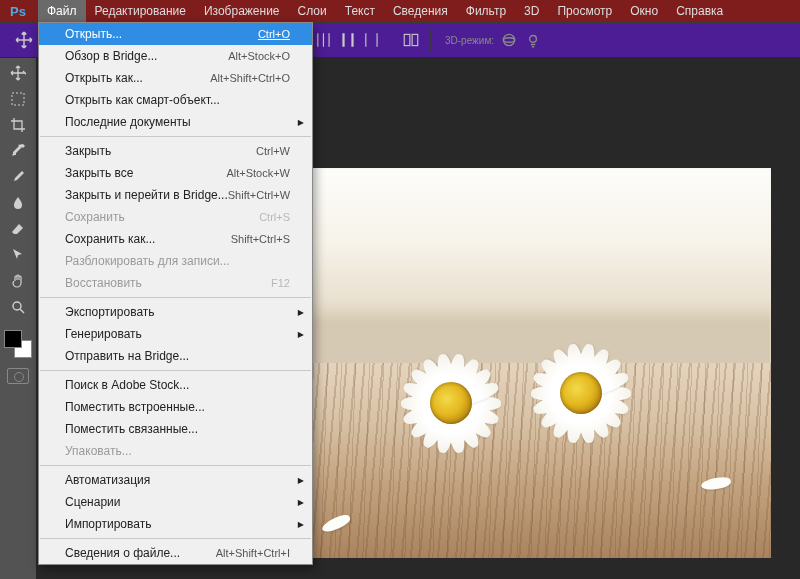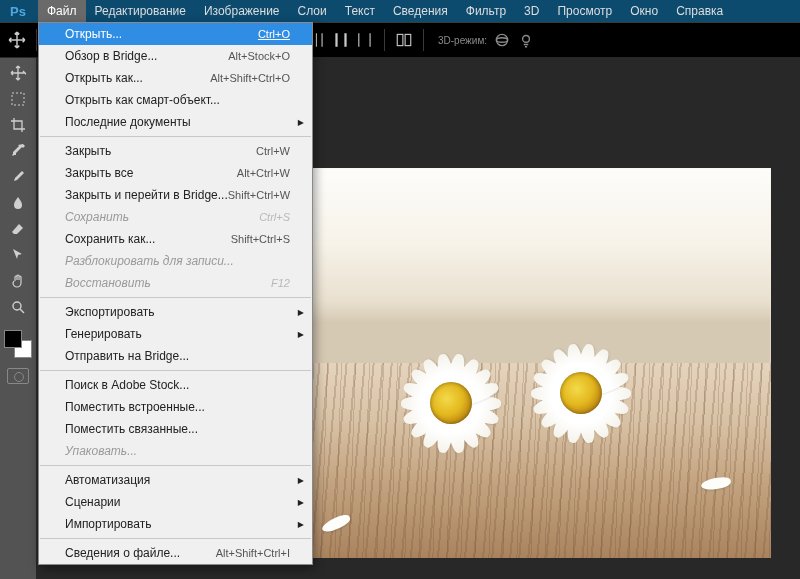--- a/index.html
+++ b/index.html
@@ -1,21 +1,21 @@
 <!DOCTYPE html>
 <html><head>
 <meta charset="utf-8">
 <style>
   * { margin:0; padding:0; box-sizing:border-box; font-family:"Segoe UI",Tahoma,sans-serif; }
   body { background:#535353; width:800px; height:579px; overflow:hidden; position:relative; }
-  .menubar { background:#0c4a6e; height:22px; display:flex; align-items:center; padding-left:6px; font-size:12px; color:#ddd; }
+  .menubar { background:#7f1d1d; height:22px; display:flex; align-items:center; padding-left:6px; font-size:12px; color:#ddd; }
   .ps-logo { width:24px; height:18px; display:flex; align-items:center; justify-content:center; color:#4fa8e0; font-weight:bold; font-size:13px; margin-right:8px; }
   .menu-item { padding:11px 9px; cursor:default; }
   .menu-item.active { background:#6a6a6a; color:#fff; }
-  .options-bar { background:#000000; height:36px; border-top:1px solid #3a3a3a; border-bottom:1px solid #282828; display:flex; align-items:center; padding:0 8px; gap:6px; }
+  .options-bar { background:#4c1d95; height:36px; border-top:1px solid #3a3a3a; border-bottom:1px solid #282828; display:flex; align-items:center; padding:0 15px; gap:6px; }
   .opt-icon { width:18px; height:18px; color:#c8c8c8; display:flex; align-items:center; justify-content:center; }
   .opt-sep { width:1px; height:22px; background:#3a3a3a; margin:0 4px; }
   .opt-3d { font-size:10px; color:#8a8a8a; margin-left:4px; }
   .main { position:absolute; top:58px; left:0; right:0; bottom:0; display:flex; }
   .toolbar-left { width:36px; background:#535353; display:flex; flex-direction:column; align-items:center; padding-top:4px; gap:4px; }
   .tool { width:24px; height:22px; color:#d0d0d0; display:flex; align-items:center; justify-content:center; cursor:default; }
   .tool svg { width:16px; height:16px; }
   .swatches { margin-top:8px; position:relative; width:28px; height:28px; }
   .swatch-fg { position:absolute; width:18px; height:18px; background:#000; border:1px solid #888; top:0; left:0; }
   .swatch-bg { position:absolute; width:18px; height:18px; background:#fff; border:1px solid #888; bottom:0; right:0; }
@@ -37,21 +37,21 @@
   .pet { position:absolute; width:50px; height:15px; background:linear-gradient(90deg,#fff 60%,#f4f2ea); border-radius:60% 50% 50% 60%; left:0; top:-7px; transform-origin:0 50%; box-shadow:0 1px 2px rgba(0,0,0,.1); }
   .center { position:absolute; width:42px; height:42px; border-radius:50%;
     background:radial-gradient(circle at 40% 40%,#f3da4a 0%,#e3b71e 45%,#b88412 75%,#8a5a0c 100%);
     left:-21px; top:-21px; box-shadow:inset 0 0 4px rgba(0,0,0,.4); }
   .d1 { left:250px; top:235px; }
   .d2 { left:380px; top:225px; }
   .fallen { position:absolute; background:#fdfdfa; border-radius:60% 50% 50% 60%; box-shadow:0 1px 2px rgba(0,0,0,.15); }
   
   .dropdown { position:absolute; top:22px; left:38px; width:275px; background:#f0f0f0; border:1px solid #8a8a8a; box-shadow:2px 4px 10px rgba(0,0,0,.4); font-size:12px; color:#222; z-index:50; }
   .dd-row { display:flex; justify-content:space-between; align-items:center; padding:4px 22px 4px 26px; position:relative; cursor:default; white-space:nowrap; }
-  .dd-row.disabled { color:#9a9a9a;font-style:italic; }
+  .dd-row.disabled { color:#9a9a9a; }
   .dd-row.highlight { background:#2f8de4; color:#fff; }
   .dd-sep { height:1px; background:#c8c8c8; margin:3px 1px; }
   .dd-sub::after { content:"▶"; font-size:8px; position:absolute; right:8px; color:inherit; }
   .dd-shortcut { color:#555; font-size:11px; }
   .dd-row.highlight .dd-shortcut { color:#fff;text-decoration:underline; }
   .dd-row.disabled .dd-shortcut { color:#b8b8b8; }
 </style>
 </head>
 <body>
 
@@ -322,21 +322,21 @@
     <div class="dd-row dd-sub">
       <span>Последние документы</span>
     </div>
     <div class="dd-sep"></div>
     <div class="dd-row">
       <span>Закрыть</span>
       <span class="dd-shortcut">Ctrl+W</span>
     </div>
     <div class="dd-row">
       <span>Закрыть все</span>
-      <span class="dd-shortcut">Alt+Ctrl+W</span>
+      <span class="dd-shortcut">Alt+Stock+W</span>
     </div>
     <div class="dd-row">
       <span>Закрыть и перейти в Bridge...</span>
       <span class="dd-shortcut">Shift+Ctrl+W</span>
     </div>
     <div class="dd-row disabled">
       <span>Сохранить</span>
       <span class="dd-shortcut">Ctrl+S</span>
     </div>
     <div class="dd-row">

